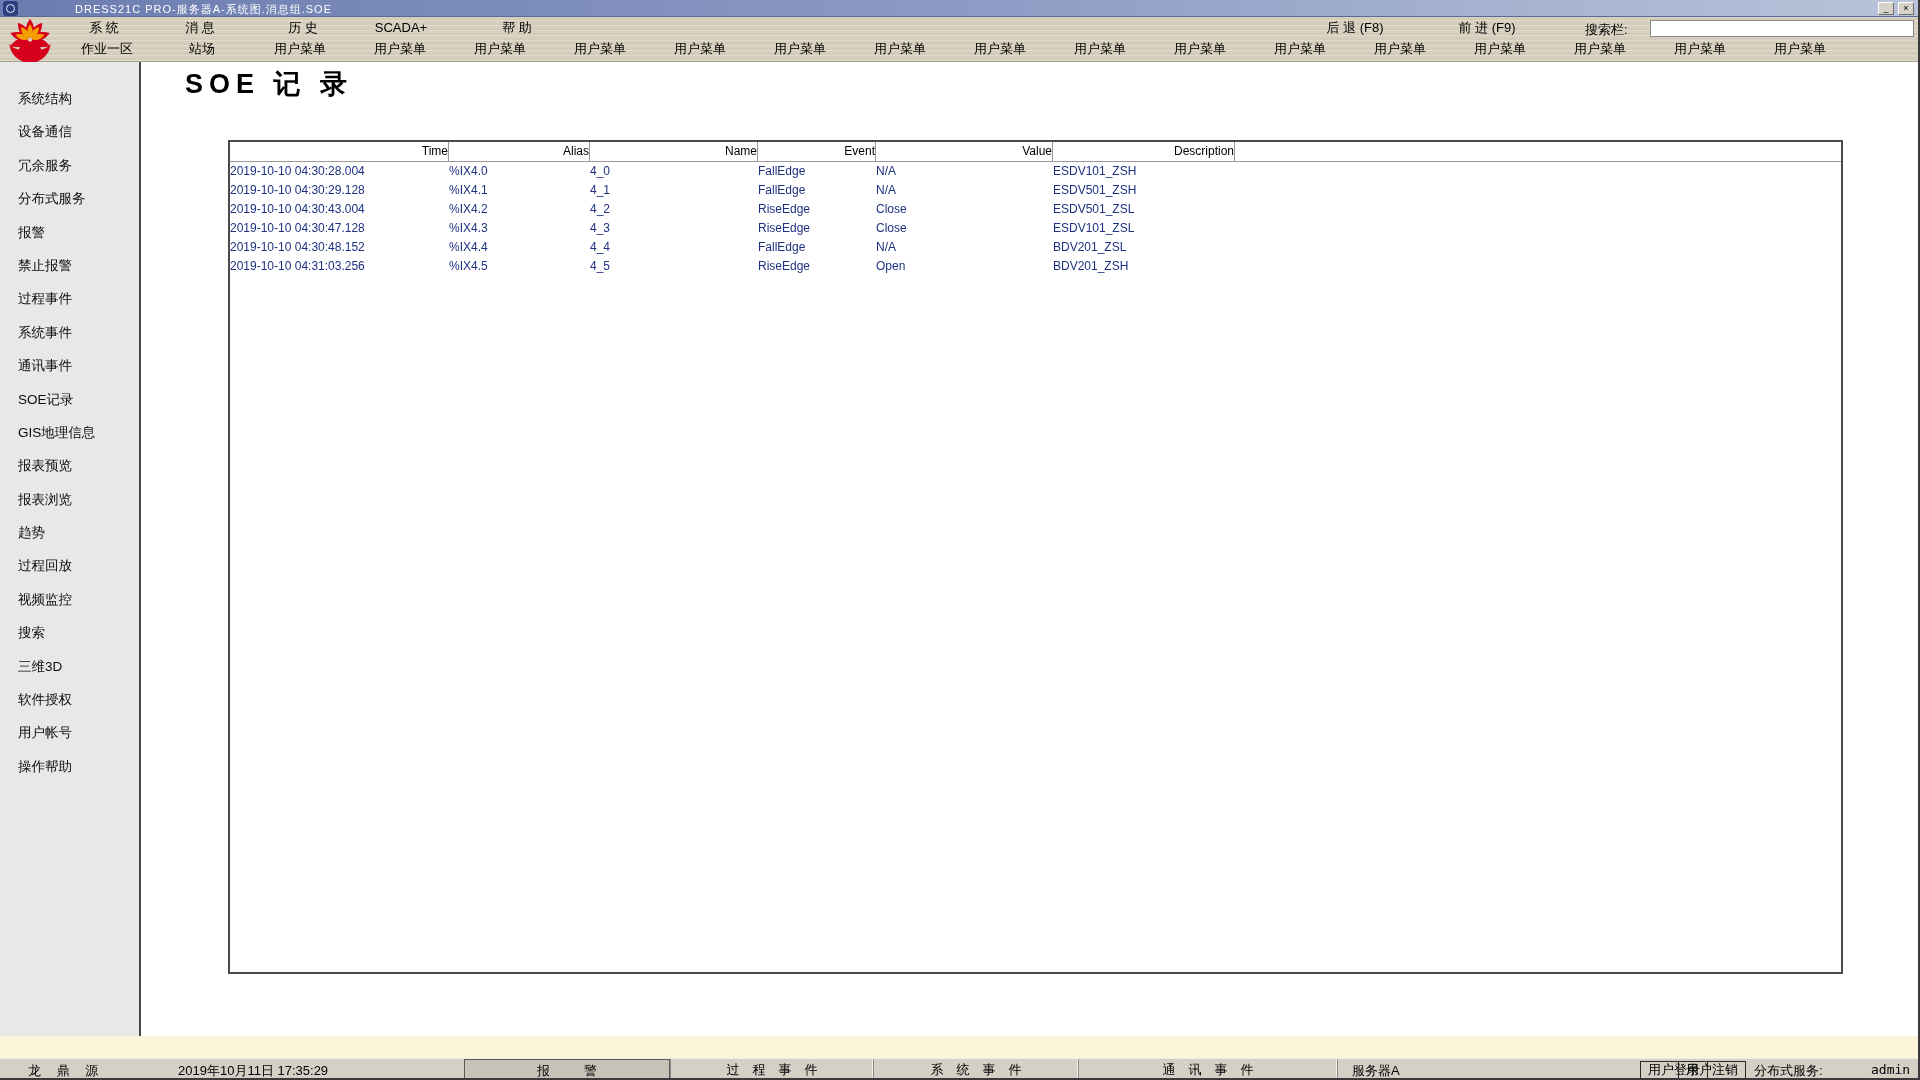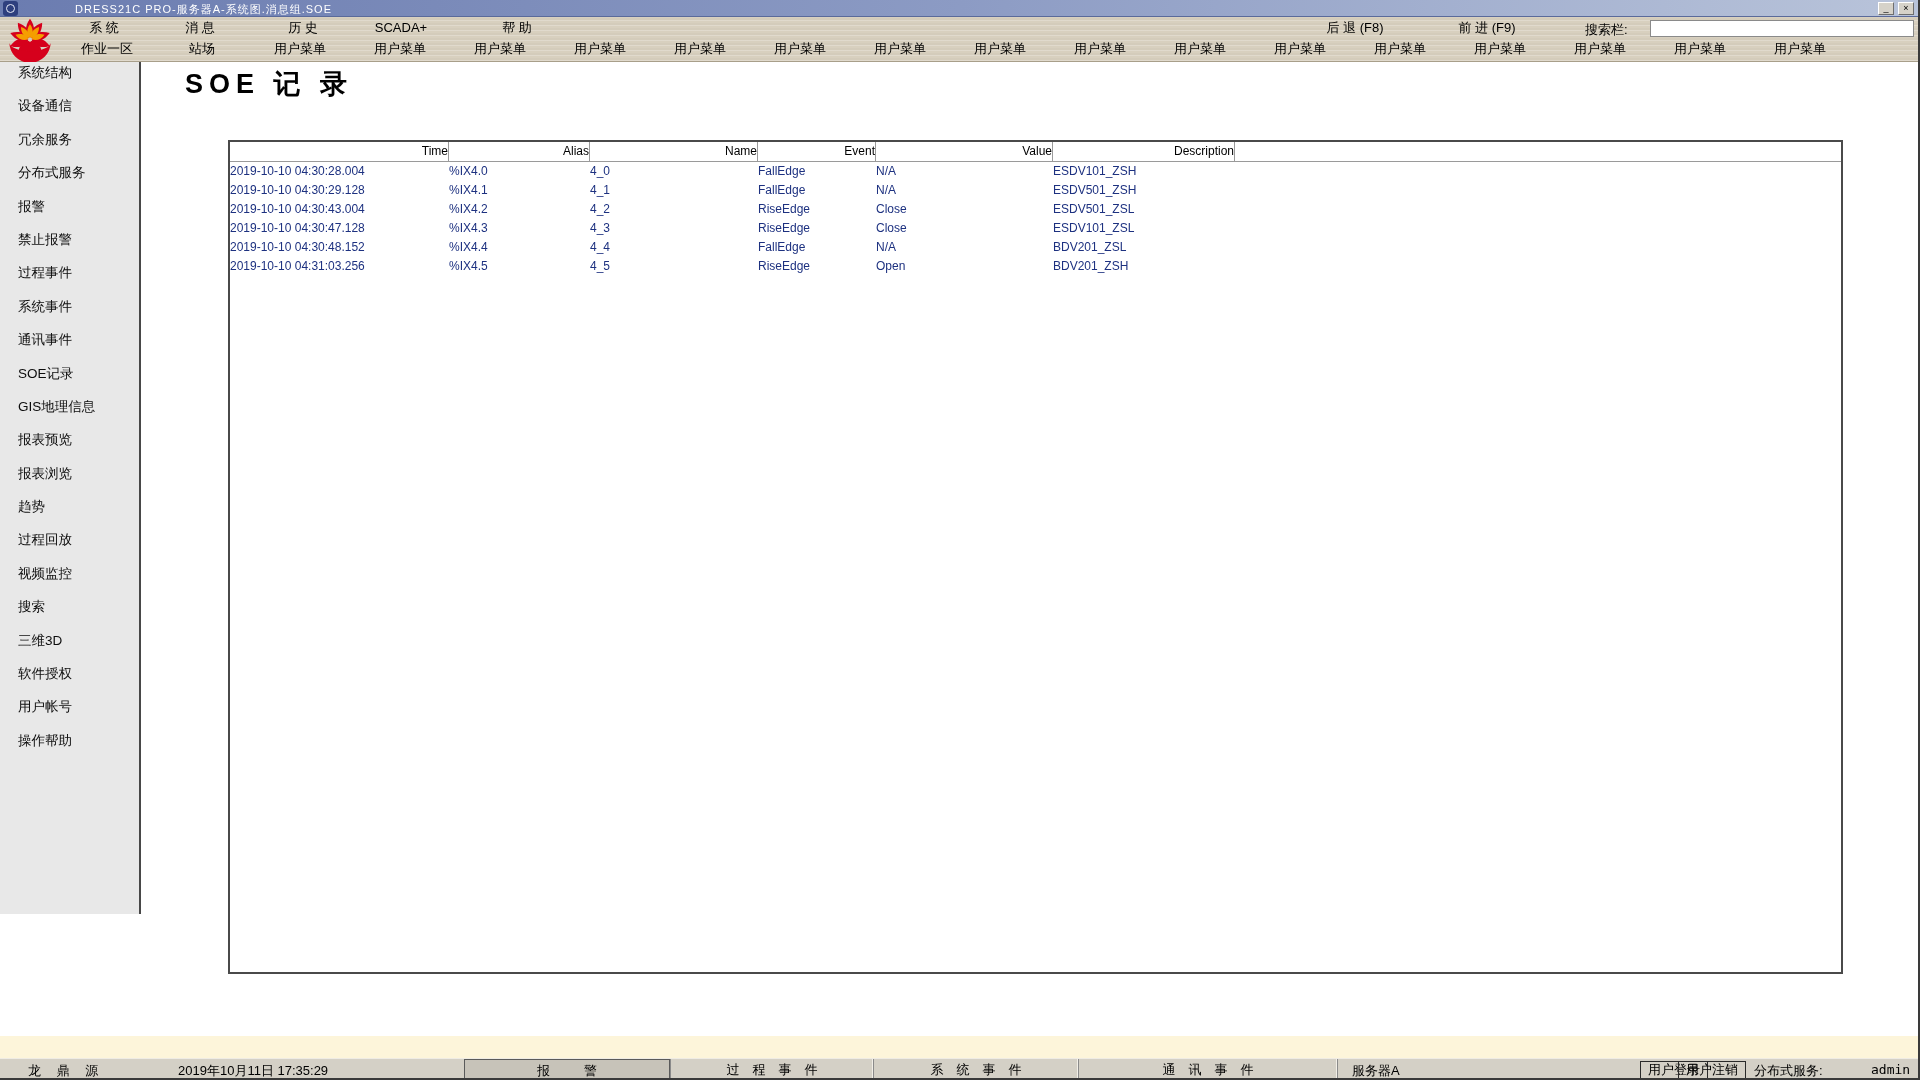--- a/index.html
+++ b/index.html
@@ -30,22 +30,22 @@
   .row1 { top:2px; }
   .row2 { top:23px; }
   .searchlbl { position:absolute; left:1585px; top:4px; font-size:13px; }
   .searchinput { position:absolute; left:1650px; top:3px; width:264px; height:17px;
     border:1px solid #8a8a8a; background:#fff; font-size:12px; padding:0 3px; }
 
   
   .logo { position:absolute; left:2px; top:0px; width:56px; height:45px; }
 
   
-  .sidebar { position:absolute; left:0; top:62px; width:141px; height:852px;
-    background:#e8e8e8; border-right:2px solid #474747; }
+  .sidebar { position:absolute; left:0; top:62px; width:141px; height:974px;
+    background:#e8e8e8; border-right:2px solid #474747; padding-top:26px; }
   .sb-item { height:33.4px; line-height:22px; padding-left:18px; font-size:13.5px; color:#0d0d0d; cursor:default; white-space:nowrap; }
 
   
   .page-title { position:absolute; left:185px; top:66px; font-size:27px; font-weight:bold; letter-spacing:6px; color:#000; }
 
   .soe-table { position:absolute; left:228px; top:140px; width:1615px; height:834px;
     border:2px solid #4a4a4a; background:#fff; }
   .trow { display:flex; width:100%; }
   .thead { height:20px; line-height:19px; border-bottom:1px solid #9a9a9a; }
   .thead .tc { text-align:right; font-size:12px; color:#000; border-right:1px solid #9a9a9a; }

